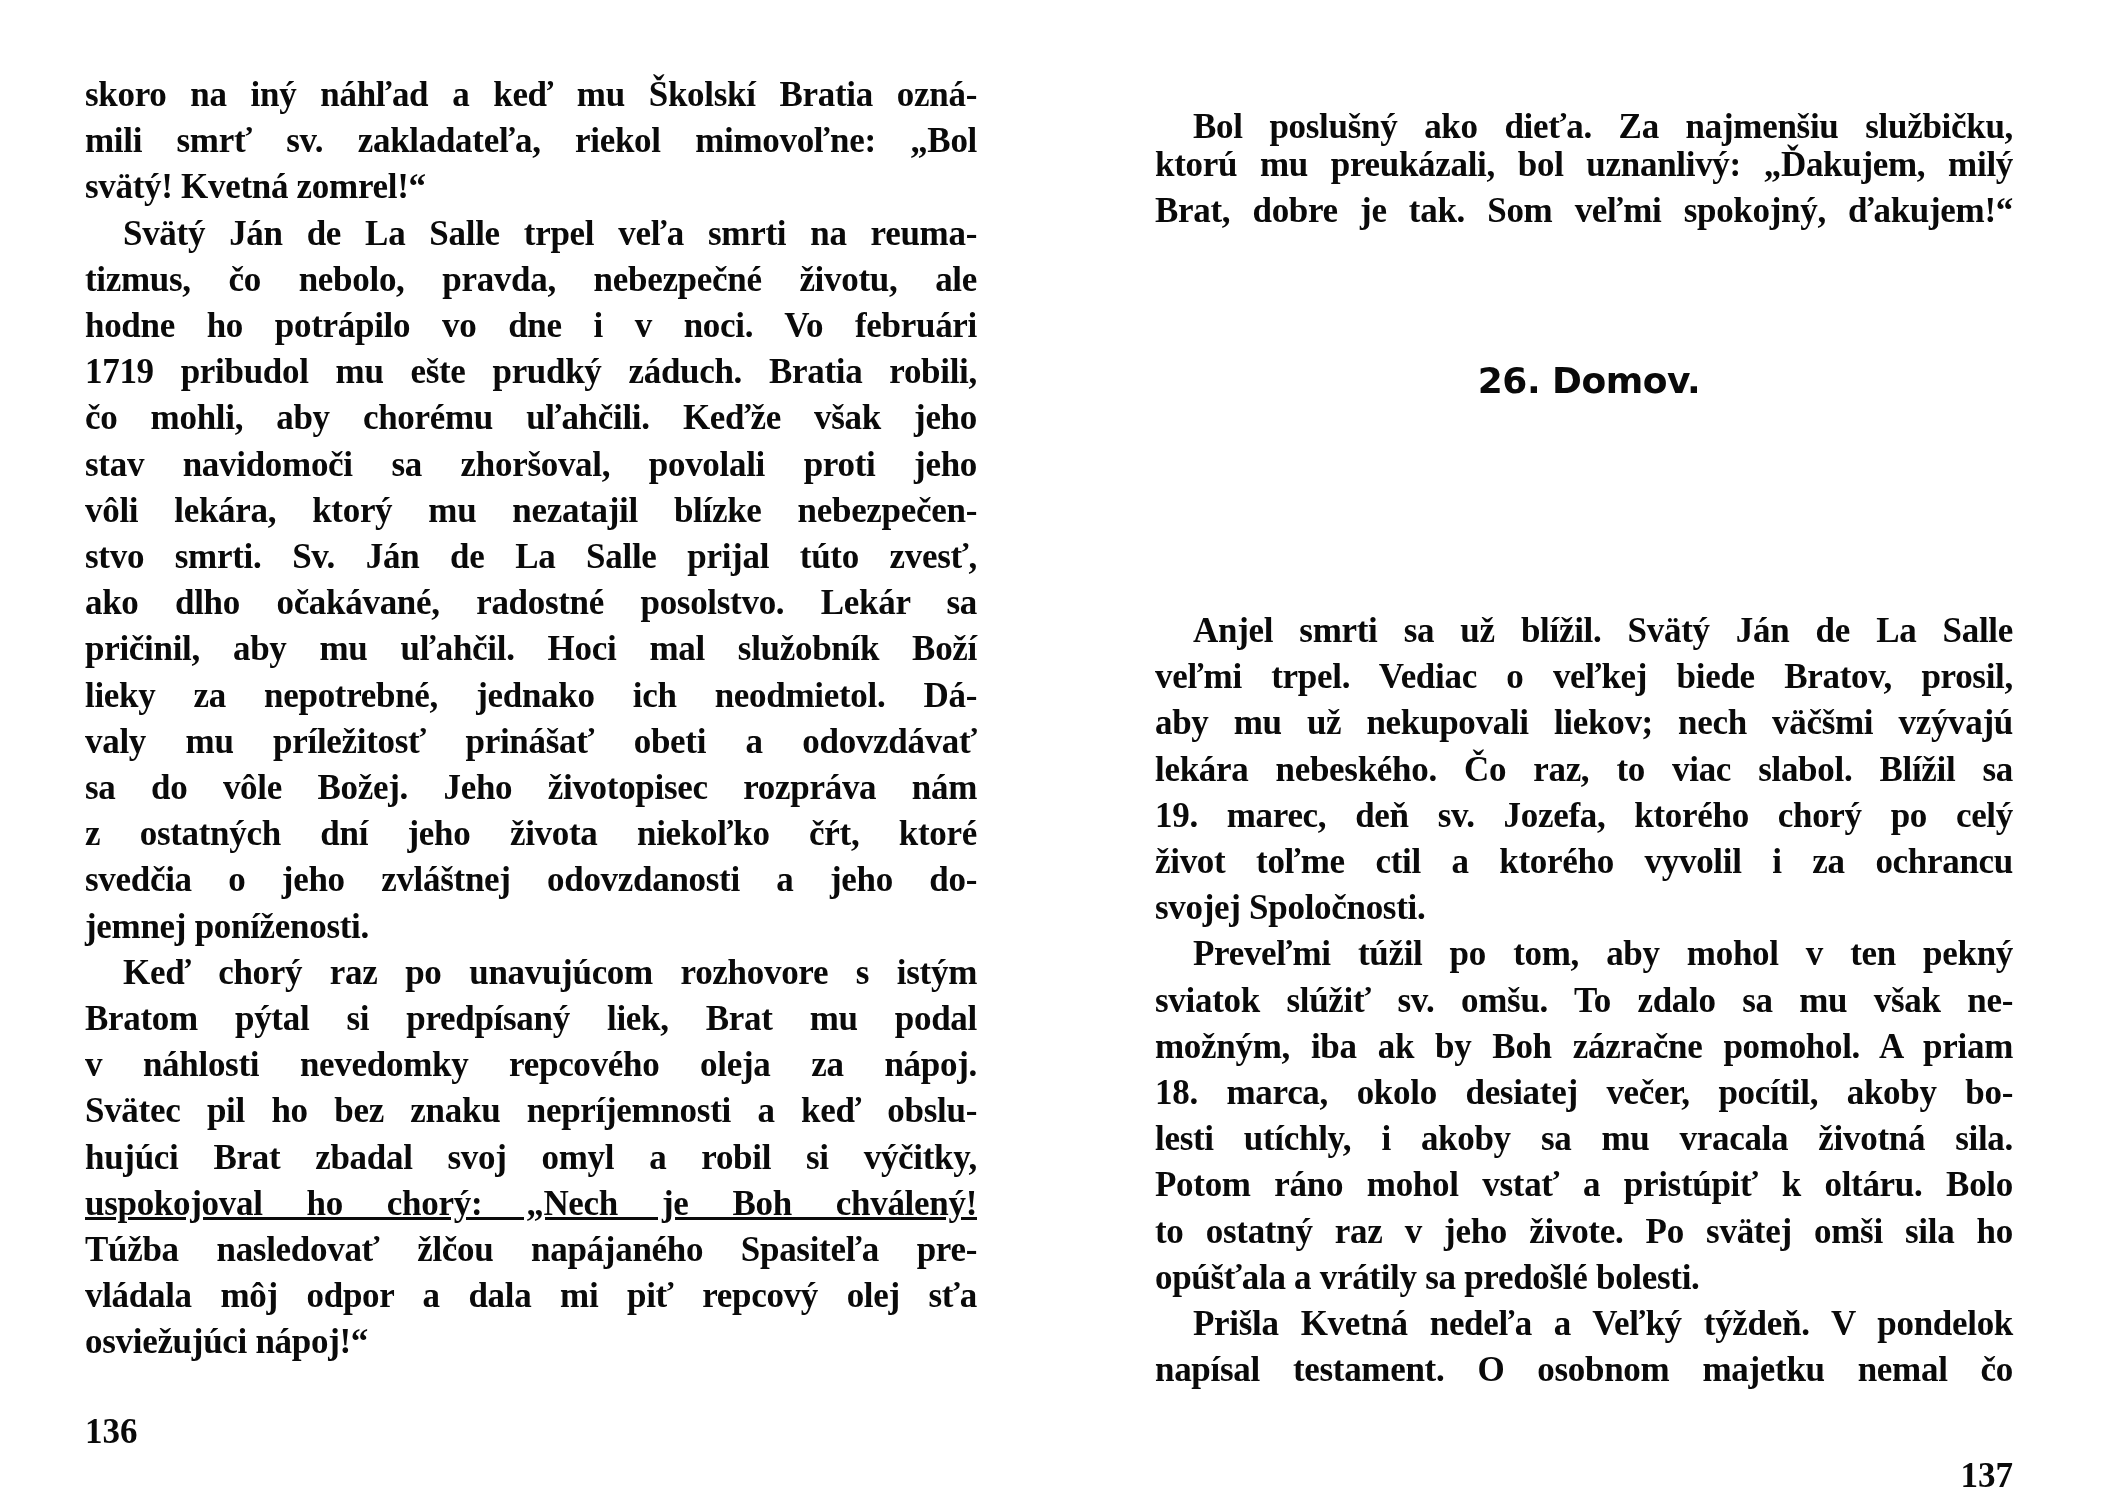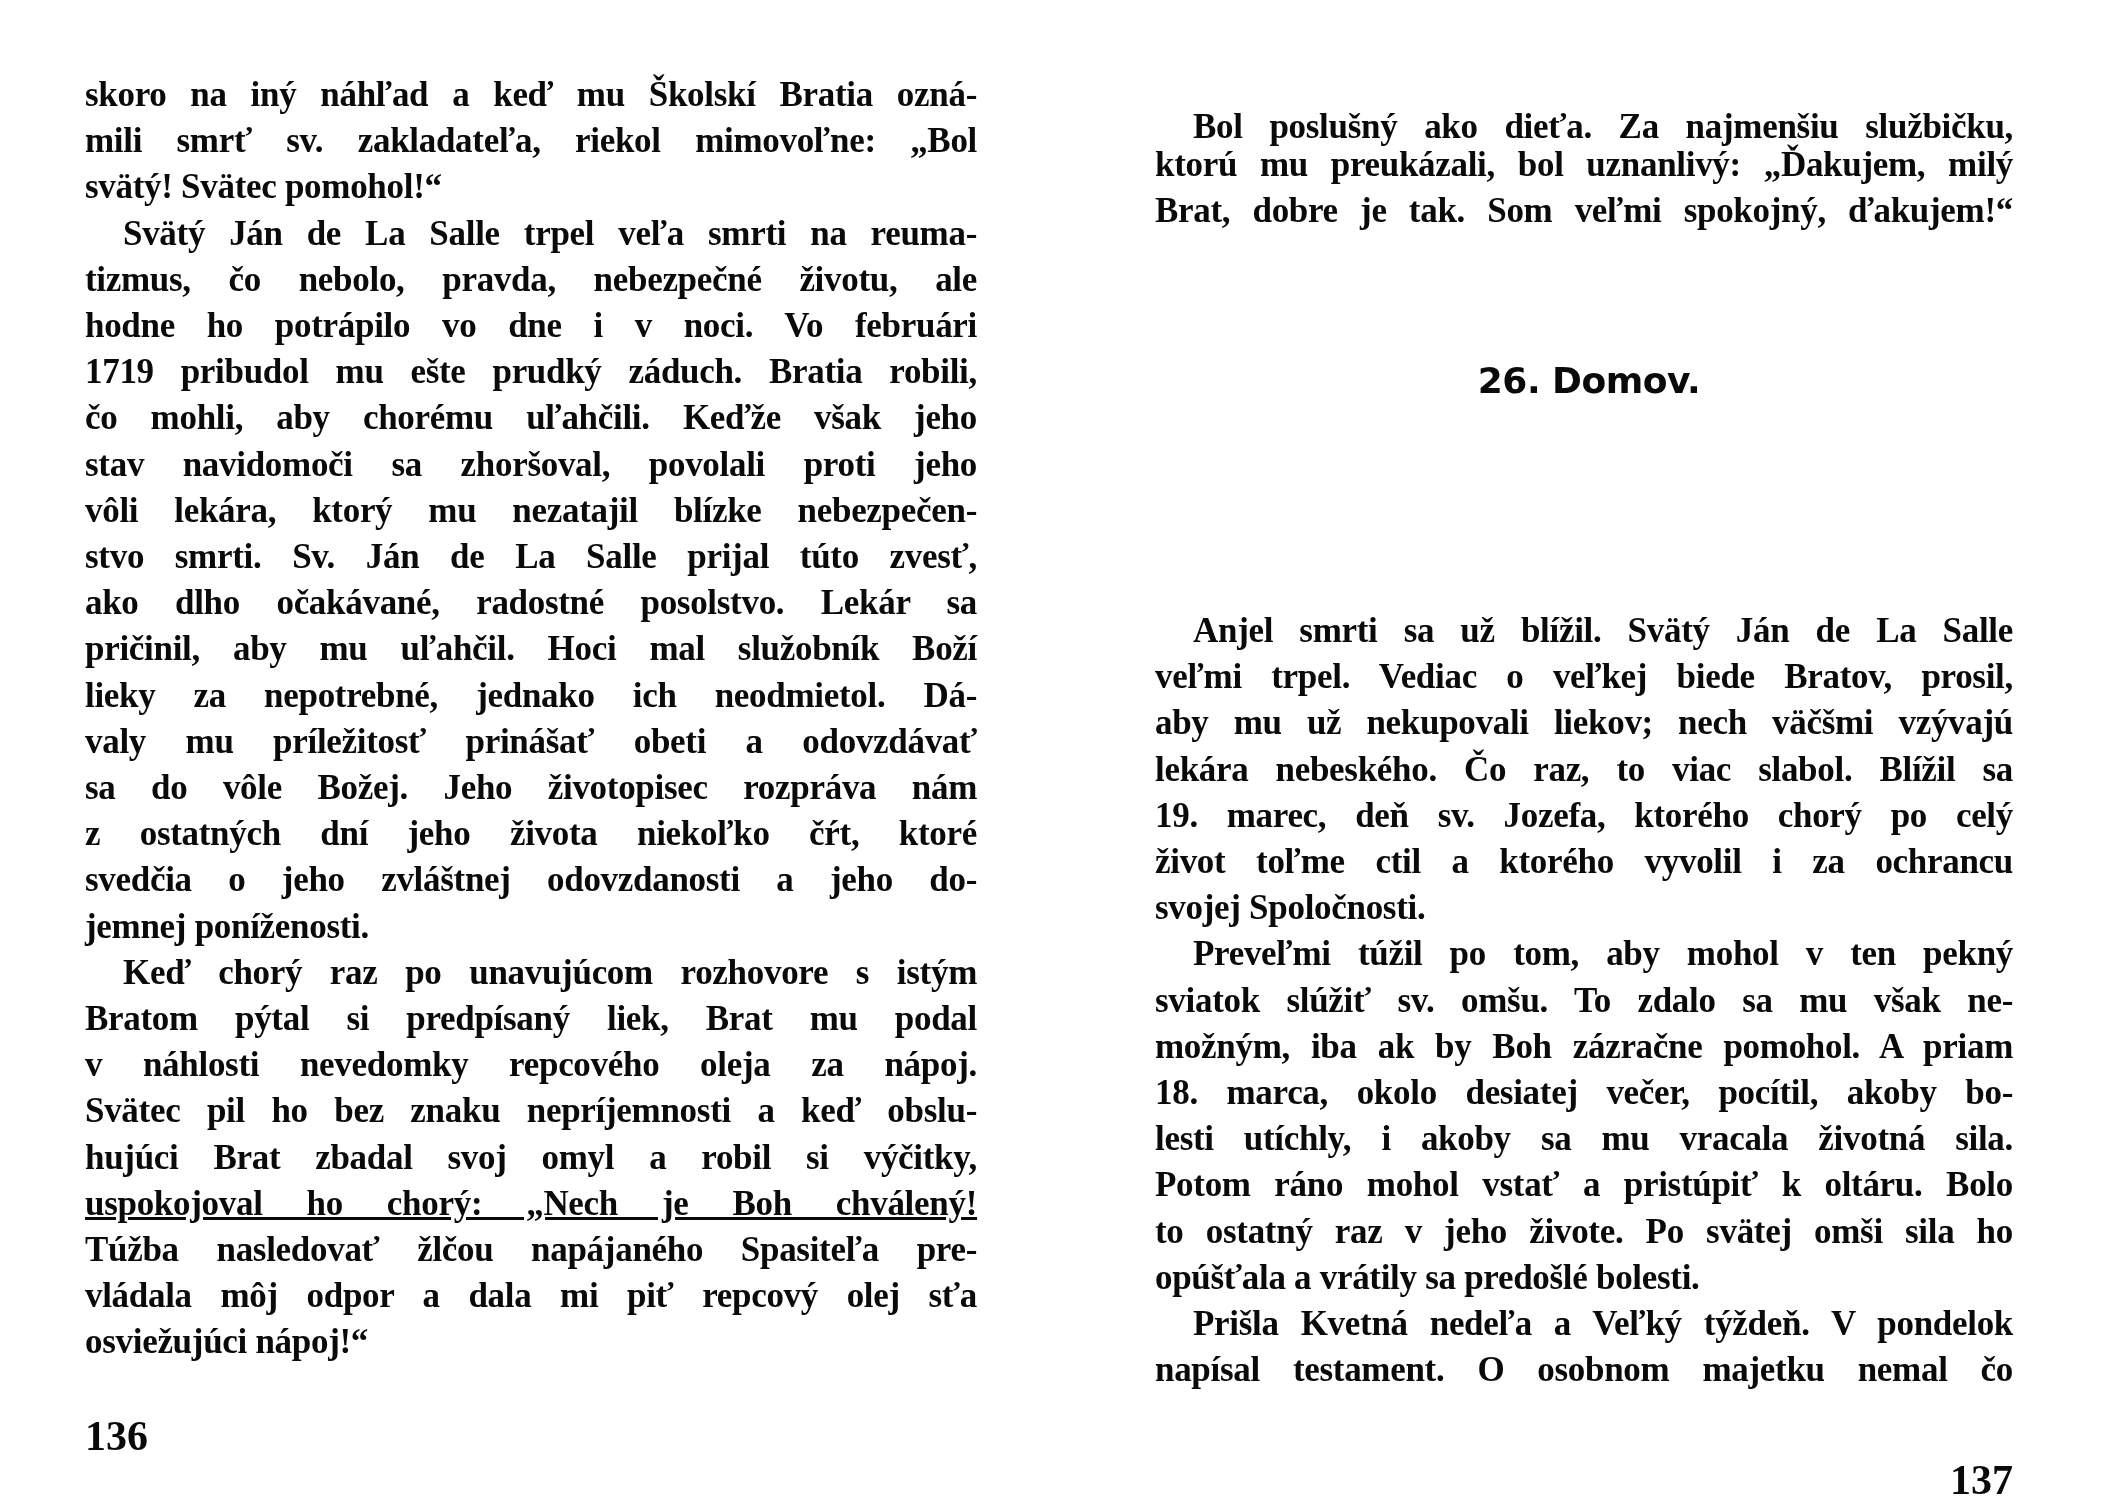--- a/index.html
+++ b/index.html
@@ -35,34 +35,34 @@
     position: absolute; left: 508px; width: 350px; top: 445px;
     font-family: "Liberation Serif", serif; font-weight: bold;
     font-size: 22px; line-height: 25px;
   }
   .epigraph .ep-line { display:block; text-align: justify; text-align-last: justify; white-space: nowrap; }
   .epigraph .ep-line.last { text-align-last: left; }
   .epigraph .source {
     display: block; text-align: right; font-style: italic; margin-top: 5px;
   }
   .page-number {
-    position: absolute; font-weight: bold; font-size: 42px;
+    position: absolute; font-weight: bold; font-size: 35px;
     font-family: "Liberation Serif", serif;
   }
   .pn-left { left: 0; top: 1412px; }
   .pn-right { right: 0; top: 1456px; }
 </style>
 </head>
 <body>
 
 <div class="page page-left" id="left-page">
   <div id="left-lines">
       <div class="line" style="top: 72px;">skoro na iný náhľad a keď mu Školskí Bratia ozná-</div>
       <div class="line" style="top: 118.2px;">mili smrť sv. zakladateľa, riekol mimovoľne: „Bol</div>
-      <div class="line last" style="top: 164.4px;">svätý! Svätec pomohol!“</div>
+      <div class="line last" style="top: 164.4px;">svätý! Kvetná zomrel!“</div>
       <div class="line indent" style="top: 210.6px;">Svätý Ján de La Salle trpel veľa smrti na reuma-</div>
       <div class="line" style="top: 256.8px;">tizmus, čo nebolo, pravda, nebezpečné životu, ale</div>
       <div class="line" style="top: 303px;">hodne ho potrápilo vo dne i v noci. Vo februári</div>
       <div class="line" style="top: 349.2px;">1719 pribudol mu ešte prudký záduch. Bratia robili,</div>
       <div class="line" style="top: 395.4px;">čo mohli, aby chorému uľahčili. Keďže však jeho</div>
       <div class="line" style="top: 441.6px;">stav navidomoči sa zhoršoval, povolali proti jeho</div>
       <div class="line" style="top: 487.8px;">vôli lekára, ktorý mu nezatajil blízke nebezpečen-</div>
       <div class="line" style="top: 534px;">stvo smrti. Sv. Ján de La Salle prijal túto zvesť,</div>
       <div class="line" style="top: 580.2px;">ako dlho očakávané, radostné posolstvo. Lekár sa</div>
       <div class="line" style="top: 626.4px;">pričinil, aby mu uľahčil. Hoci mal služobník Boží</div>

